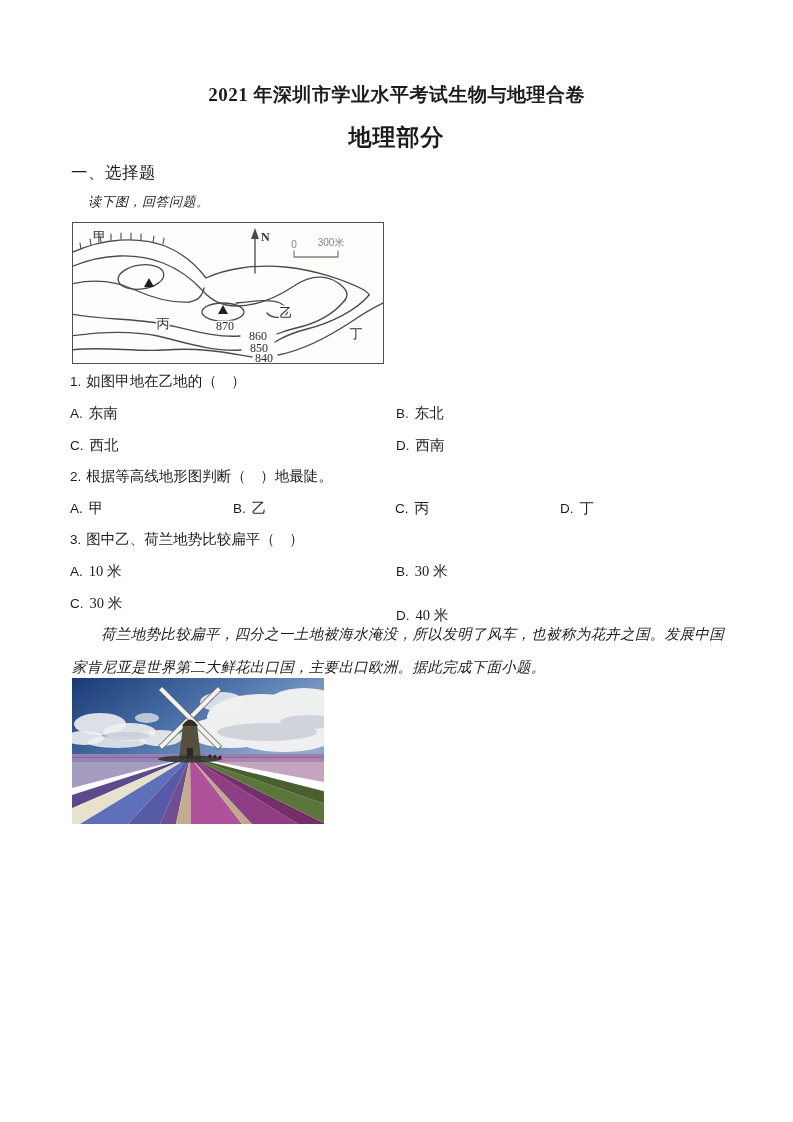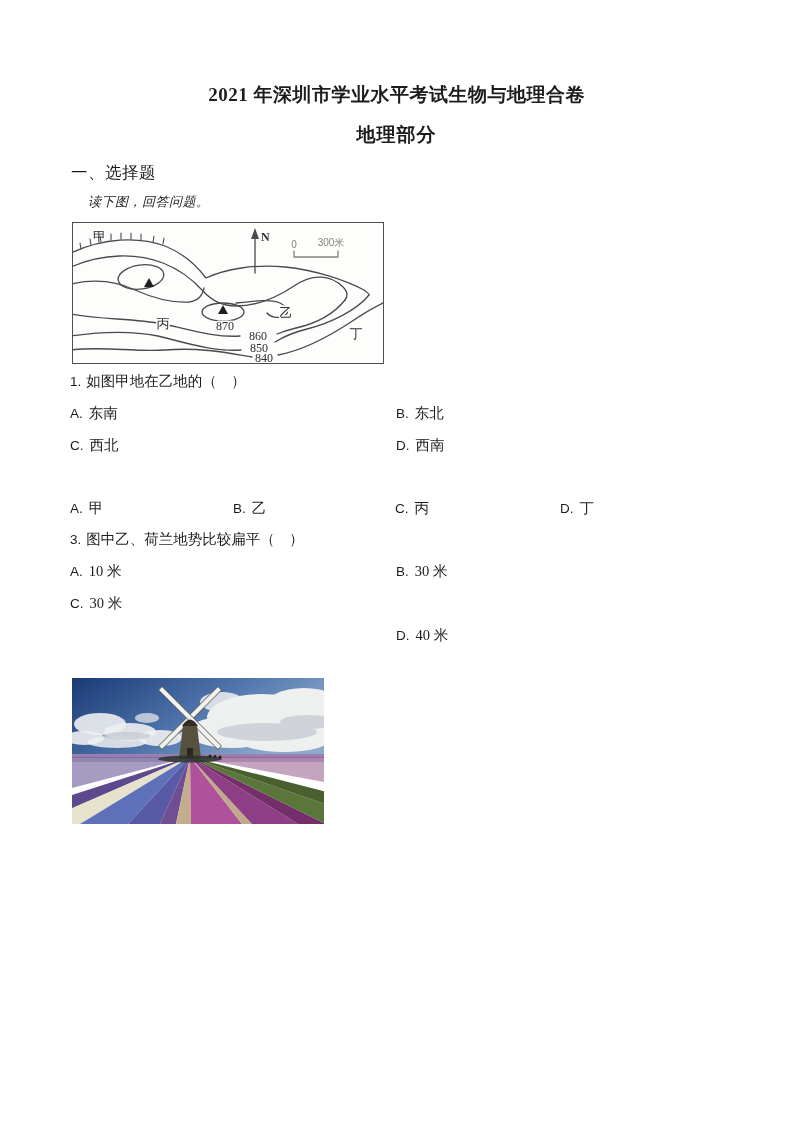--- a/index.html
+++ b/index.html
@@ -8,21 +8,21 @@
     font-family:"Liberation Serif","DejaVu Serif",serif;
     color:#1c1c1e;overflow:hidden;margin-top:12px;
   }
   .abs{position:absolute;}
   .doc-title{
     top:70px;left:0;width:793px;text-align:center;
     font-size:19px;font-weight:bold;letter-spacing:.5px;
   }
   .doc-subtitle{
     top:110px;left:0;width:793px;text-align:center;
-    font-size:19px;font-weight:bold;letter-spacing:1px;
+    font-size:23px;font-weight:bold;letter-spacing:1px;
   }
   .section-heading{
     top:150px;left:71px;font-size:16.5px;font-weight:normal;letter-spacing:.5px;
   }
   .intro-line{
     top:181px;left:88px;font-size:13px;font-style:italic;letter-spacing:.5px;
   }
   .map-figure{
     top:210px;left:72px;width:310px;height:140px;
     border:1.5px solid #4f4f4f;background:#fdfdfc;
@@ -104,20 +104,23 @@
   <div class="abs opt" style="top:392px;left:396px;">
     <span class="opt-label">B.</span><span>东北</span>
   </div>
   <div class="abs opt" style="top:424px;left:70px;">
     <span class="opt-label">C.</span><span>西北</span>
   </div>
   <div class="abs opt" style="top:424px;left:396px;">
     <span class="opt-label">D.</span><span>西南</span>
   </div>
 
+  <div class="abs q-line" style="top:455px;left:70px;">
+    <span class="q-num">2.</span><span>根据等高线地形图判断（　）地最陡。</span>
+  </div>
   <div class="abs opt" style="top:487px;left:70px;">
     <span class="opt-label">A.</span><span>甲</span>
   </div>
   <div class="abs opt" style="top:487px;left:233px;">
     <span class="opt-label">B.</span><span>乙</span>
   </div>
   <div class="abs opt" style="top:487px;left:395px;">
     <span class="opt-label">C.</span><span>丙</span>
   </div>
   <div class="abs opt" style="top:487px;left:560px;">
@@ -129,24 +132,25 @@
   </div>
   <div class="abs opt" style="top:550px;left:70px;">
     <span class="opt-label">A.</span><span>10 米</span>
   </div>
   <div class="abs opt" style="top:550px;left:396px;">
     <span class="opt-label">B.</span><span>30 米</span>
   </div>
   <div class="abs opt" style="top:582px;left:70px;text-align:right;">
     <span class="opt-label">C.</span><span>30 米</span>
   </div>
-  <div class="abs opt" style="top:614px;left:396px;text-align:center;">
+  <div class="abs opt" style="top:594px;left:396px;text-align:center;">
     <span class="opt-label">D.</span><span>40 米</span>
   </div>
 
+  <div class="abs passage">荷兰地势比较扁平，四分之一土地被海水淹没，所以发明了风车，也被称为花卉之国。发展中国家肯尼亚是世界第二大鲜花出口国，主要出口欧洲。据此完成下面小题。</div>
 
   <div class="abs photo-figure">
     <svg width="252" height="146" viewBox="0 0 252 146">
       <defs>
         <linearGradient id="sky" x1="0" y1="0" x2="1" y2="0.5">
           <stop offset="0" stop-color="#1b3a75"></stop>
           <stop offset="0.55" stop-color="#4e74ab"></stop>
           <stop offset="1" stop-color="#8fa9cc"></stop>
         </linearGradient>
       </defs>

